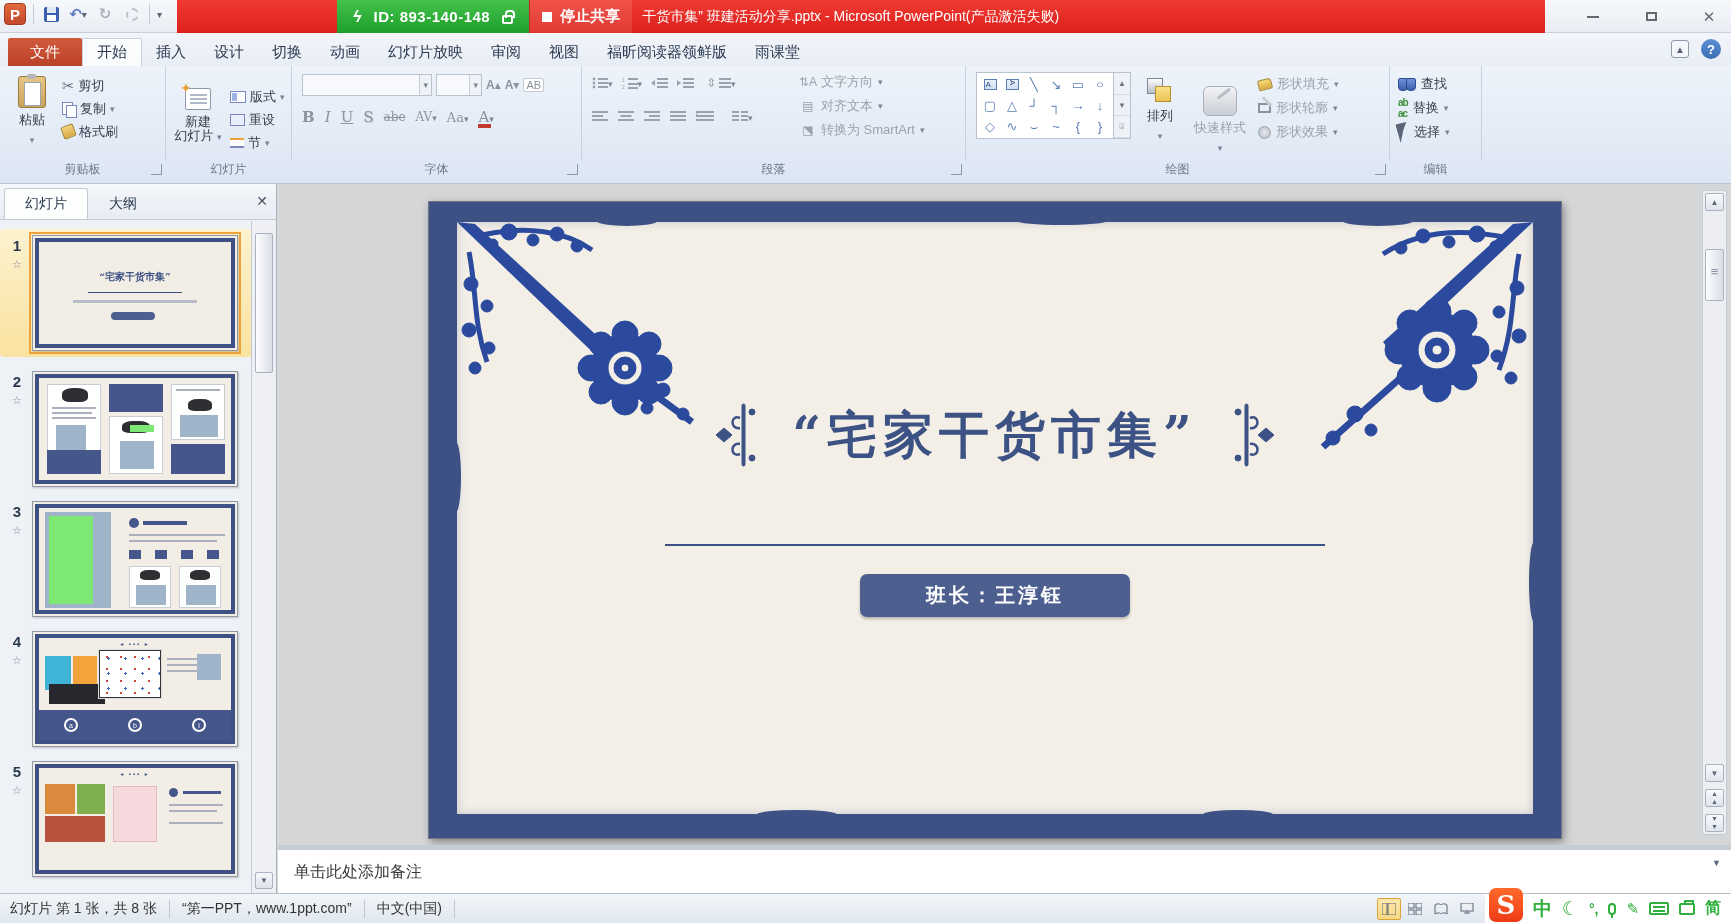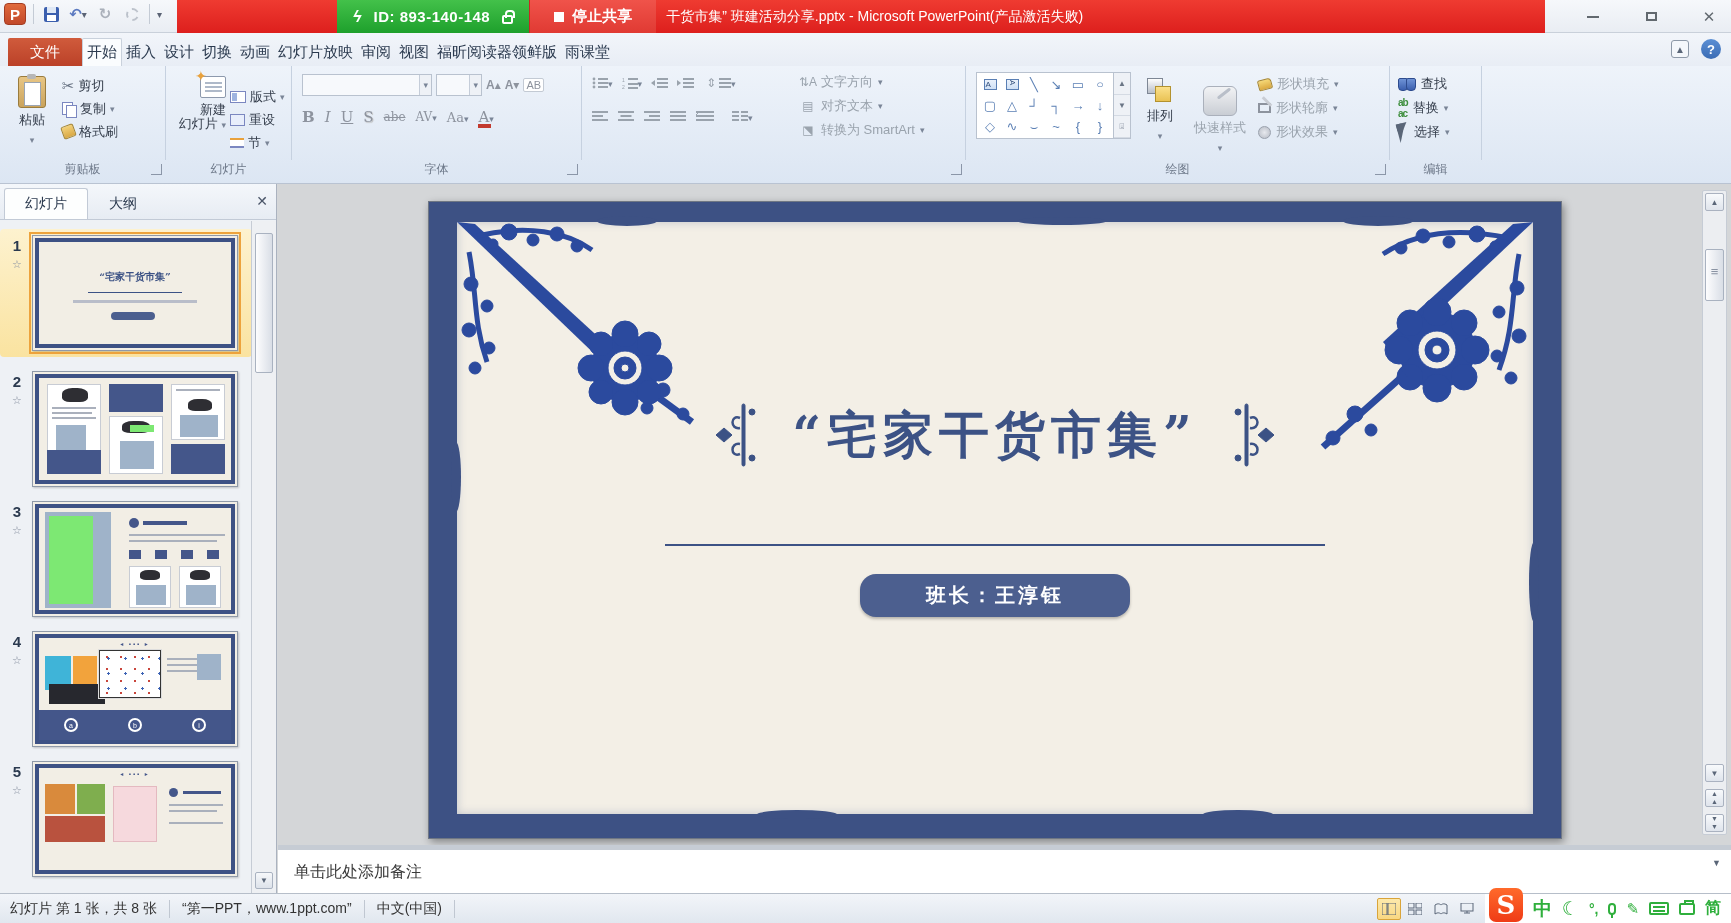--- a/index.html
+++ b/index.html
@@ -19,34 +19,34 @@
   .undo { color:#5b79c0; font-weight:bold; }
   .redo { color:#aab0ba; font-weight:bold; }
   .dashcirc { width:13px; height:13px; border:2px dashed #bcc2cb; border-radius:50%; }
   .qdrop { color:#5a6374; font-size:10px; }
   .redbar { position:absolute; left:177px; top:0; width:1368px; height:33px; background:linear-gradient(#ef3b31,#dd1f1d); display:flex; align-items:center; }
   .share-badge { margin-left:160px; height:33px; padding:0 16px; background:linear-gradient(#43c14a,#1ea02c); display:flex; align-items:center; gap:12px; color:#fff; }
   .bolt { font-size:16px; font-weight:bold; font-style:italic; }
   .share-id { font-weight:bold; font-size:15px; letter-spacing:.5px; }
   .lock { width:11px; height:9px; border:2px solid #fff; border-radius:2px; position:relative; margin-top:5px; }
   .lock::before { content:""; position:absolute; left:0.5px; top:-7px; width:6px; height:6px; border:2px solid #fff; border-bottom:none; border-radius:4px 4px 0 0; }
-  .stop-share { height:33px; padding:0 24px; background:linear-gradient(#f0534a,#e03a33); display:flex; align-items:center; gap:8px; color:#fff; font-weight:bold; font-size:15px; border-left:1px solid #c82822;text-align:right; }
+  .stop-share { height:33px; padding:0 12px; background:linear-gradient(#f0534a,#e03a33); display:flex; align-items:center; gap:8px; color:#fff; font-weight:bold; font-size:15px; border-left:1px solid #c82822;text-align:right; }
   .stopsq { width:10px; height:10px; background:#fff; }
   .wtitle { color:#fff; font-size:14px; margin-left:10px; white-space:nowrap; overflow:hidden; }
   .wctrl { position:absolute; right:8px; top:0; height:33px; display:flex; align-items:center; gap:30px; }
   .wbtn { width:28px; height:20px; display:flex; align-items:center; justify-content:center; color:#62696f; }
   .ic-min { width:12px; height:2px; background:#62696f; }
   .ic-max { width:11px; height:9px; border:2px solid #62696f; }
   .ic-close { font-size:15px; }
 
   
   .tabrow { position:absolute; left:0; top:33px; width:1731px; height:33px; background:linear-gradient(#f2f5fa,#e8edf5); }
   .tabs { display:flex; height:33px; align-items:flex-end; padding-left:8px; }
   .ftab { height:28px; margin-bottom:0; padding:0 22px; background:linear-gradient(#d05b3c,#bb4128); color:#fff; display:flex; align-items:center; font-size:15px; border-radius:2px 2px 0 0; }
-  .rtab { height:28px; padding:0 4px; display:flex; align-items:center; font-size:15px; color:#2b3a4f;font-family:Liberation Mono, monospace; }
+  .rtab { height:28px; padding:0 14px; display:flex; align-items:center; font-size:15px; color:#2b3a4f;font-family:Liberation Mono, monospace; }
   .rtab.active { background:#fafcfe; border:1px solid #c9d1dc; border-bottom:none; border-radius:2px 2px 0 0; }
   .tabrow-right { position:absolute; right:10px; top:6px; display:flex; align-items:center; gap:12px; }
   .chev-up { width:18px; height:18px; border:1px solid #8d99a8; border-radius:3px; color:#5a6678; font-size:10px; display:flex; align-items:center; justify-content:center; background:#f4f7fb; }
   .help { width:20px; height:20px; border-radius:50%; background:linear-gradient(#5b8fd4,#3b6cb4); color:#fff; font-weight:bold; font-size:13px; display:flex; align-items:center; justify-content:center; }
 
   
   .ribbon { position:absolute; left:0; top:66px; width:1731px; height:118px; background:linear-gradient(#eef3fa,#dce6f3); border-bottom:1px solid #b9c3d2; }
   .rgroup { position:absolute; top:0; height:94px; border-right:1px solid #c6d1e0; }
   .gcap { position:absolute; top:95px; height:20px; width:100%; text-align:center; font-size:12px; color:#6d7889; }
   .launcher { position:absolute; right:3px; top:98px; width:11px; height:11px; border-left:1px solid #8b96a8; border-top:1px solid #8b96a8; transform:rotate(180deg); font-size:8px; color:#8b96a8; }
@@ -145,21 +145,21 @@
   .canvas { position:absolute; left:278px; top:184px; width:1453px; height:661px; background:#d4d6d8; }
   .slide { position:absolute; left:150px; top:17px; width:1134px; height:638px; background:#3d5184; border:1px solid #6f7784; box-shadow:2px 3px 8px rgba(0,0,0,.38); }
   .paper { position:absolute; left:28px; top:20px; right:28px; bottom:24px; background:#f3efe6; box-shadow:inset 0 0 10px rgba(61,81,132,.28); }
   .rough { position:absolute; background:#3d5184; border-radius:50%; }
   .deco { position:absolute; }
   .sl-content { position:absolute; left:0; right:0; top:175px; text-align:center; }
   .sl-titlerow { display:flex; align-items:center; justify-content:center; gap:30px; }
   .sl-title { font-family:"DejaVu Serif","Liberation Serif",serif; font-size:50px; font-weight:bold; color:#3c5285; letter-spacing:6px; line-height:75px; }
   .sl-line { width:660px; height:2px; background:#3c5285; margin:72px auto 0; }
   .sl-sub { margin-top:20px; font-size:21px; color:#53555e; letter-spacing:1px; }
-  .sl-pill { display:inline-block; margin-top:28px; padding:8px 66px; border-radius:16px; background:#4c5f8f; color:#fff; font-size:20px; font-weight:bold; letter-spacing:3px; box-shadow:0 2px 3px rgba(0,0,0,.25); }
+  .sl-pill { display:inline-block; margin-top:28px; padding:8px 66px; border-radius:7px; background:#4c5f8f; color:#fff; font-size:20px; font-weight:bold; letter-spacing:3px; box-shadow:0 2px 3px rgba(0,0,0,.25); }
   .vscroll { position:absolute; right:4px; top:6px; width:25px; bottom:10px; background:#eceef1; border:1px solid #c6ccd5; border-radius:2px; }
   .varrow { position:absolute; left:2px; right:2px; height:18px; background:linear-gradient(#f8fafc,#dfe4ec); border:1px solid #aab2c0; border-radius:2px; text-align:center; font-size:8px; color:#5a6678; line-height:17px; }
   .vthumb { position:absolute; left:2px; right:2px; top:58px; height:52px; background:linear-gradient(90deg,#fdfdfe,#d9dee6); border:1px solid #a9b2c0; border-radius:2px; }
   .vthumb::after { content:"≡"; position:absolute; left:0; right:0; top:14px; text-align:center; color:#8a93a3; font-size:13px; }
   .dbl { line-height:8px; font-size:7px; letter-spacing:0; }
 
   
   .notes { position:absolute; left:278px; top:845px; width:1453px; height:48px; background:#fff; border-top:5px solid #c6ccd4; }
   .notes-text { padding:12px 0 0 16px; font-size:16px; color:#3a3a3a; }
   .notes-arrow { position:absolute; right:10px; top:8px; font-size:9px; color:#5a6678; }
@@ -273,21 +273,21 @@
         <div class="smrow">
             <span class="ic-fmt"></span>
             <span>格式刷</span>
           </div>
       </div>
       <div class="gcap">剪贴板</div>
       <div class="launcher"></div>
     </div>
 
     <div class="rgroup" style="left:166px;width:126px;">
-      <div class="bigbtn" style="position:absolute;left:4px;top:4px;width:56px;align-items:flex-end;">
+      <div class="bigbtn" style="position:absolute;left:4px;top:16px;width:56px;">
         <span class="ic-newslide"></span>
         <span>新建</span>
         <span style="margin-top:-6px;"><span>幻灯片</span> <span class="drop">▾</span></span>
       </div>
       <div style="position:absolute;left:64px;top:19px;">
         <div class="smrow">
             <span class="ic-layout"></span>
             <span>版式</span>
             <span class="drop">▾</span>
           </div>
@@ -411,20 +411,21 @@
             <span class="mini">▤</span>
             <span>对齐文本</span>
             <span class="drop">▾</span>
           </div>
         <div class="pr-item dis">
             <span class="mini">⬔</span>
             <span>转换为 SmartArt</span>
             <span class="drop">▾</span>
           </div>
       </div>
+      <div class="gcap">段落</div>
       <div class="launcher"></div>
     </div>
 
     <div class="rgroup" style="left:966px;width:424px;">
       <div style="position:absolute;left:10px;top:6px;display:flex;">
         <div class="shapebox">
           <span class="sg">
               <span class="abox">A</span>
             </span>
           <span class="sg">

